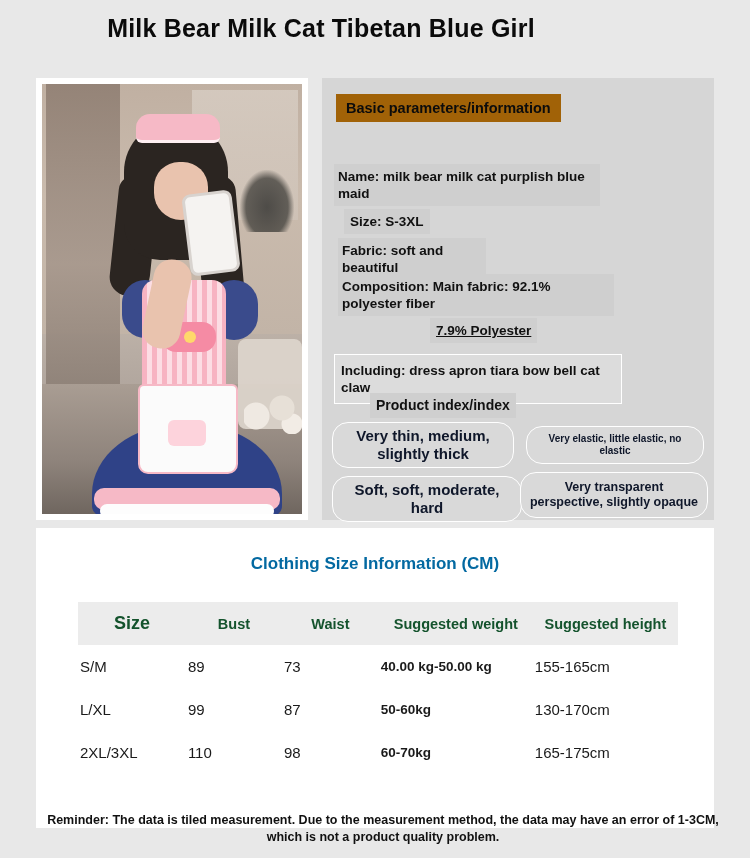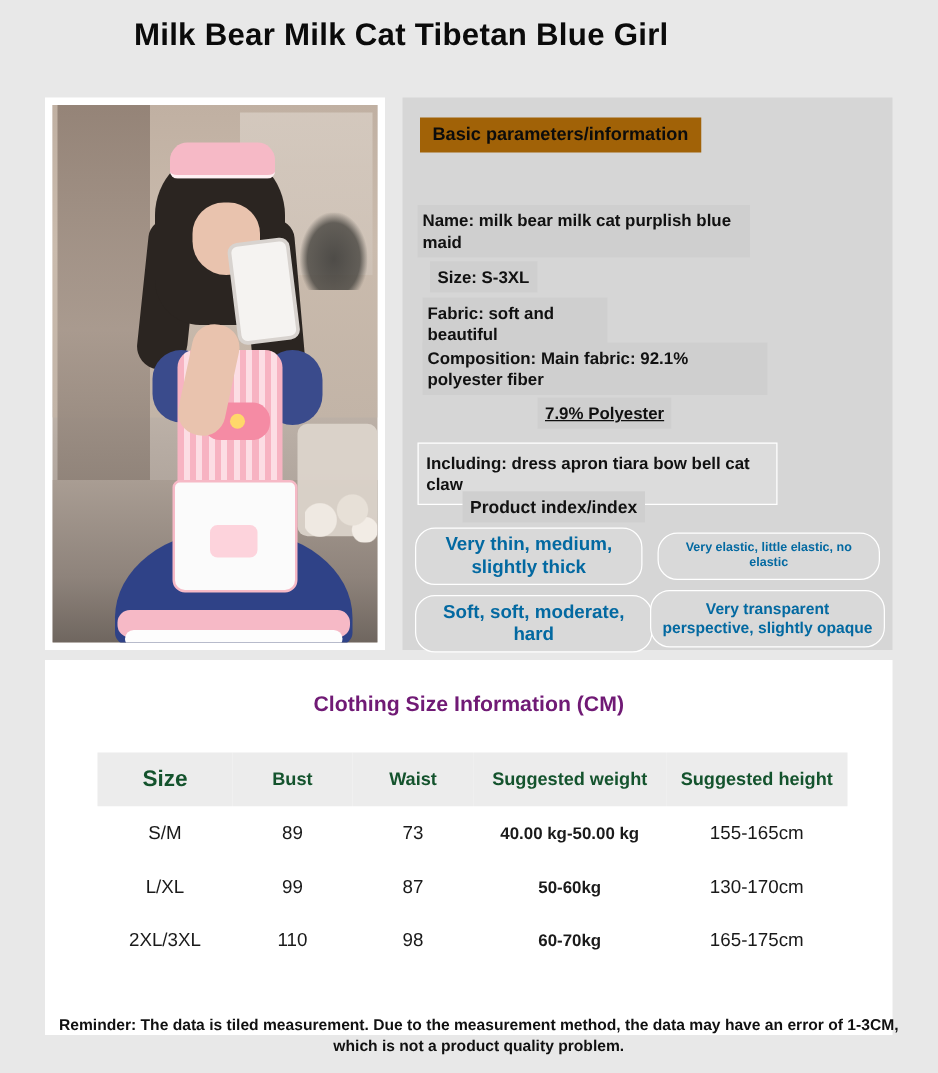--- a/index.html
+++ b/index.html
@@ -200,60 +200,59 @@
     position: absolute;
     background: #d9d9d9;
     border: 1px solid #ffffff;
     border-radius: 16px;
     box-sizing: border-box;
     display: flex;
     align-items: center;
     justify-content: center;
     text-align: center;
     font-weight: bold;
-    color: #0369a1;
+    color: #0f172a;
     padding: 2px 8px;
   }
   .pill-thin    { left: 10px;  top: 344px; width: 182px; height: 46px; font-size: 15px; line-height: 18px; }
   .pill-elastic { left: 204px; top: 348px; width: 178px; height: 38px; font-size: 10px; line-height: 12px; }
   .pill-soft    { left: 10px;  top: 398px; width: 190px; height: 46px; font-size: 15px; line-height: 18px; }
   .pill-transp  { left: 198px; top: 394px; width: 188px; height: 46px; font-size: 12.5px; line-height: 15px; }
   
   .card {
     position: absolute;
     left: 36px;
     top: 528px;
     width: 678px;
     height: 300px;
     background: #ffffff;
   }
   .card-title {
     position: absolute; left: 0; top: 26px; width: 678px;
-    text-align: center; font-size: 17px; font-weight: bold; color: #701a75;
+    text-align: center; font-size: 17px; font-weight: bold; color: #0369a1;
   }
   table.size {
     position: absolute;
     left: 42px;
     top: 74px;
     width: 600px;
     border-collapse: collapse;
   }
   table.size th {
     background: #ececec;
     font-size: 14.5px;
     font-weight: bold;
     padding: 11px 2px;
     color: #14532d;
     text-align: center;
   }
   table.size th.size-h { font-size: 18px; }
   table.size td {
     font-size: 15px;
     padding: 13px 2px;
-    text-align: center;
     color: #1a1a1a;
   }
   table.size td.bold-cell { font-weight: bold; font-size: 13.5px; }
   .col-size { width: 110px; }
   .col-bust { width: 100px; }
   .col-waist { width: 100px; }
   .col-weight { width: 160px; }
   .col-height { width: 150px; }
   .reminder {
     position: absolute;

